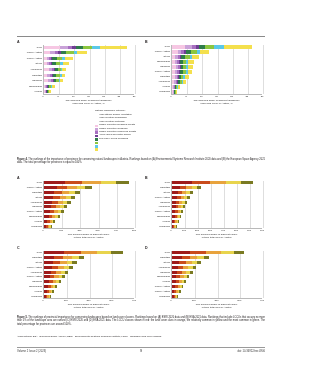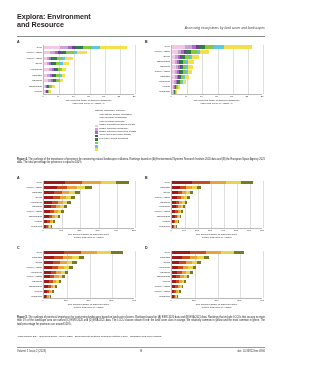--- a/index.html
+++ b/index.html
@@ -186,25 +186,20 @@
   }
   #footer-left { position: absolute; left: 0; top: 0; }
   #footer-center { position: absolute; left: 50%; top: 0; transform: translateX(-50%); font-weight: bold; }
   #footer-right { position: absolute; right: 0; top: 0; }
 </style>
 </head>
 <body>
 
 <div id="page">
 
-  <div id="masthead">
-    <div id="journal-title">Explora: Environment
-and Resource</div>
-    <div id="journal-tagline">Assessing ecosystems by land cover and landscapes</div>
-  </div>
   <div id="masthead-rule"></div>
 
   <div class="figure" id="figure4" style="left:17px; top:40px; width:248px; height:135px;">
       <div class="panel" style="left: 0px; top: 0px; width: 118px; height: 72px;">
         <div class="panel-letter" style="left: 0px; top: 0px;">A</div>
         <div class="plot" style="left: 26px; top: 4.5px; width: 91px; height: 50px;">
           <div class="gridline" style="left: 15.1667px;"></div>
           <div class="gridline" style="left: 30.3333px;"></div>
           <div class="gridline" style="left: 45.5px;"></div>
           <div class="gridline" style="left: 60.6667px;"></div>

